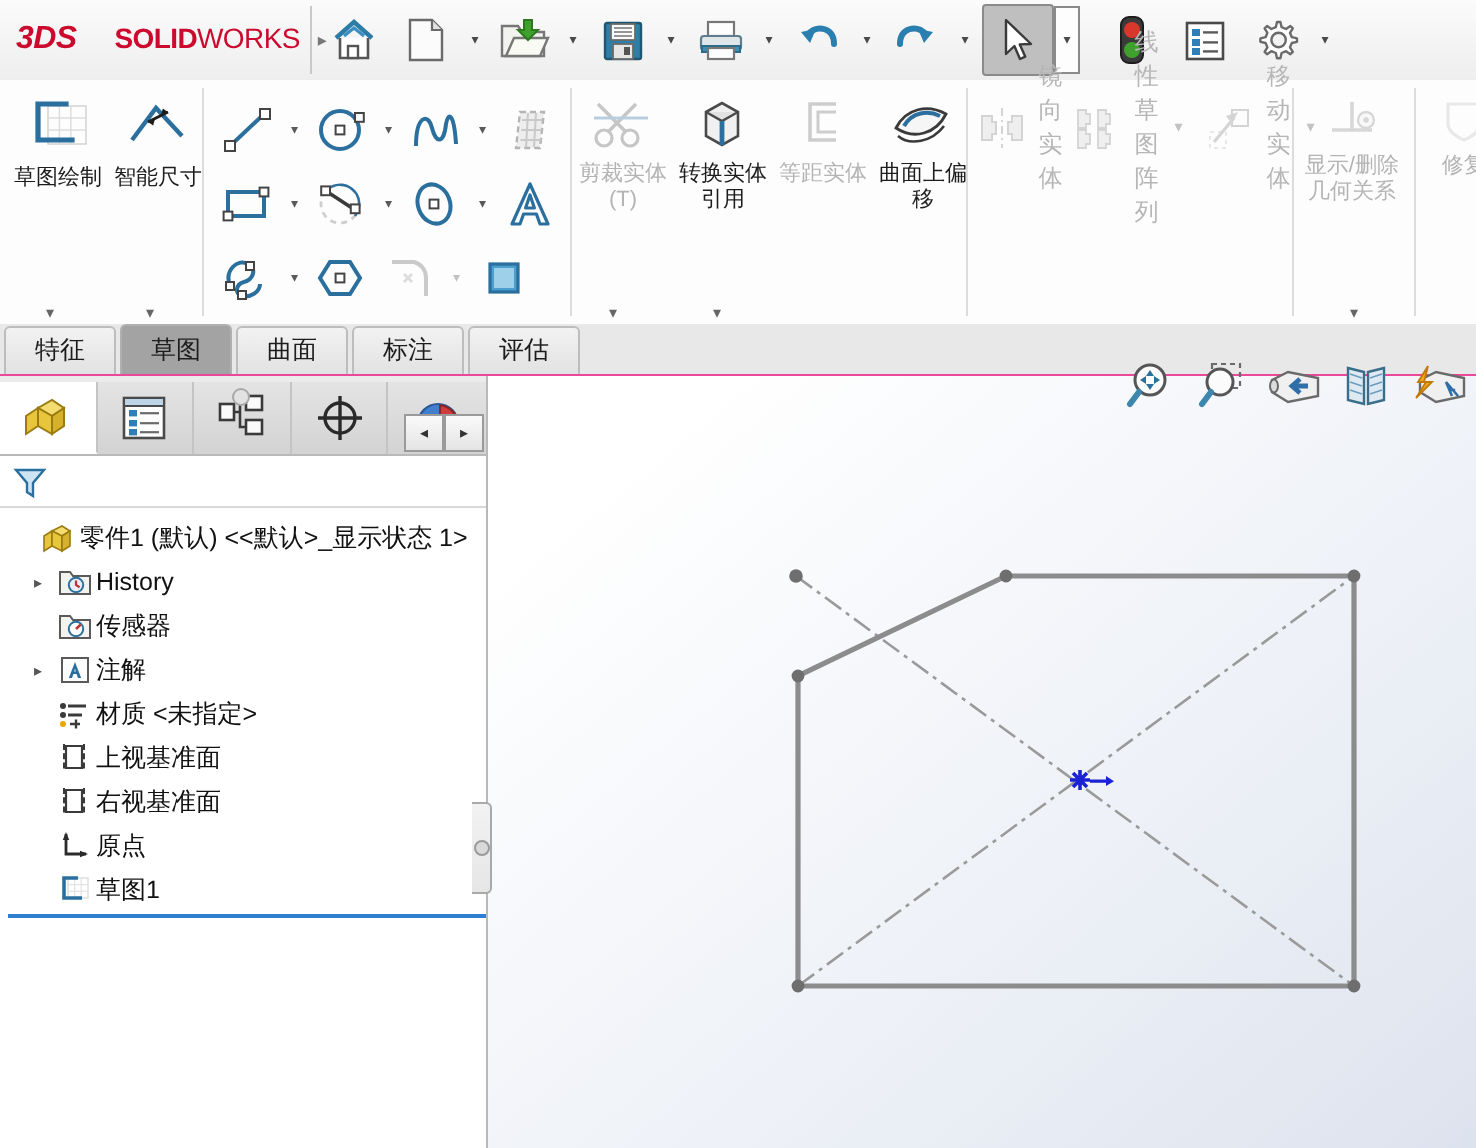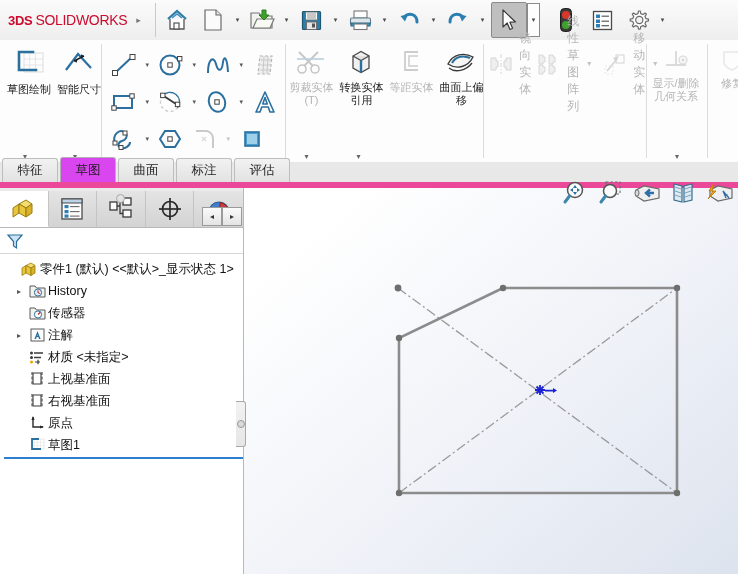--- a/index.html
+++ b/index.html
@@ -19,22 +19,22 @@
     display:flex;align-items:center;
   }
   .brand{
     width:152px;height:38px;display:flex;align-items:center;
     padding-left:8px;box-sizing:border-box;gap:5px;
   }
   .brand-logo{
     font-weight:bold;font-size:14px;color:#cc0a2e;letter-spacing:-.3px;
     display:flex;align-items:baseline;
   }
-  .brand-3ds{font-size:13px;font-weight:bold;margin-right:3px;color:#cc0a2e;}
-  .brand-solid{font-weight:normal;}
+  .brand-3ds{font-size:16px;font-style:italic;font-weight:bold;margin-right:19px;color:#cc0a2e;}
+  .brand-solid{font-weight:bold;}
   .brand-works{font-weight:normal;}
   .brand-arrow{color:#777;font-size:9px;margin-left:4px;}
   .vsep{width:1px;height:34px;background:#c9c9c9;margin:0 3px;}
   .qa{display:flex;align-items:center;height:38px;}
   .qbtn{
     width:34px;height:34px;display:flex;align-items:center;justify-content:center;
     border:1px solid transparent;border-radius:2px;
   }
   .qbtn.sel{background:#bfbfbf;border:1px solid #8a8a8a;}
   .qcaret{
@@ -76,29 +76,29 @@
   .listrow .ic{width:26px;height:26px;display:flex;align-items:center;justify-content:center;opacity:.35;}
   .listcar{margin-left:auto;font-size:8px;color:#c2c2c2;padding-right:8px;}
   .grpcarets{
     position:absolute;left:0;bottom:1px;width:100%;display:flex;justify-content:space-around;
   }
   .grpcarets span{font-size:8px;color:#666;}
 
   
   .cmdtabs{
     position:absolute;left:0;top:162px;width:738px;height:26px;
-    background:#e8e8e8;border-bottom:6px solid #ec4899;
+    background:#e8e8e8;border-bottom:1px solid #ec4899;
     display:flex;align-items:flex-end;padding-left:2px;box-sizing:border-box;
   }
   .ctab{
     height:24px;min-width:56px;padding:0 13px;display:flex;align-items:center;justify-content:center;
     background:linear-gradient(#f2f2f2,#e2e2e2);border:1px solid #bdbdbd;border-bottom:none;
     border-radius:3px 3px 0 0;margin-right:2px;font-size:12.5px;color:#1d1d1d;box-sizing:border-box;
   }
-  .ctab.active{background:#d946ef;height:25px;border-color:#b0b0b0;}
+  .ctab.active{background:#a3a3a3;height:25px;border-color:#b0b0b0;}
 
   
   .main{position:absolute;left:0;top:188px;width:738px;height:386px;}
   .canvas{
     position:absolute;left:0;top:0;width:738px;height:386px;
     background:linear-gradient(140deg,#ffffff 0%,#ffffff 30%,#eef1f7 68%,#dde3ee 100%);
   }
   
   .viewbar{
     position:absolute;right:2px;top:-12px;height:34px;display:flex;align-items:center;gap:2px;

